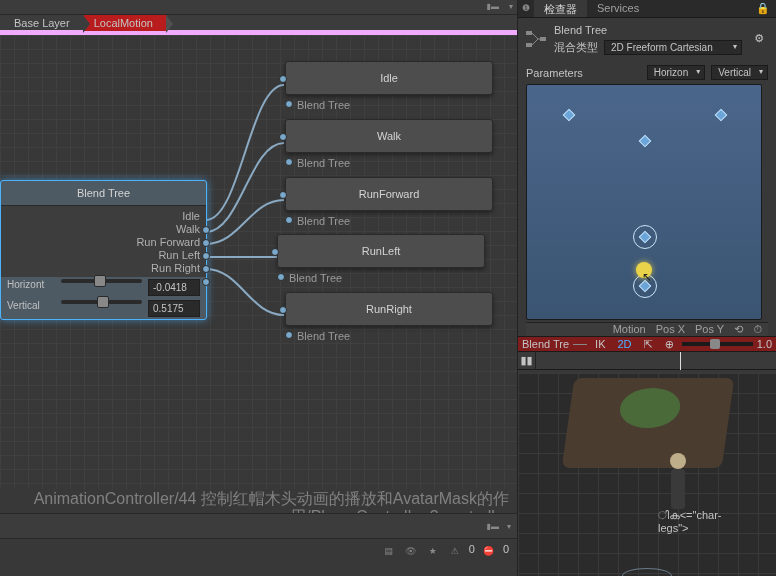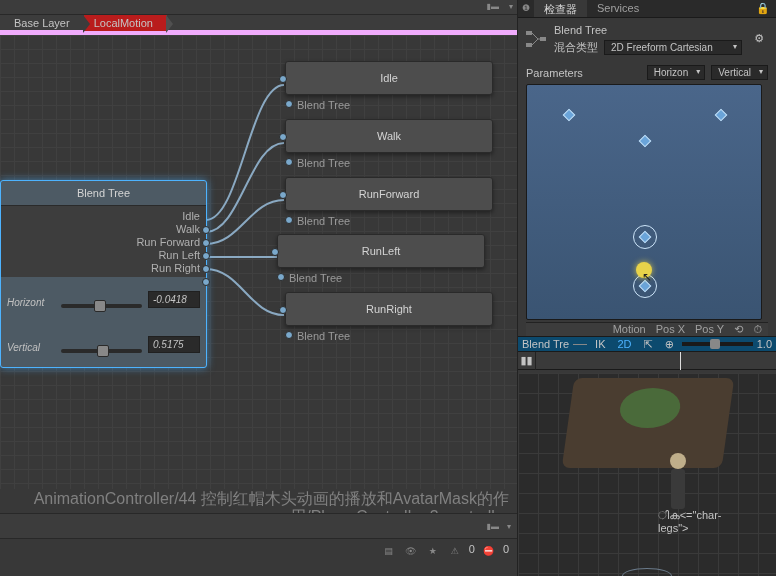--- a/index.html
+++ b/index.html
@@ -15,21 +15,21 @@
 
 .graph { position: absolute; left: 0; top: 35px; right: 0; bottom: 87px; background: #383838; background-image: linear-gradient(#404040 1px, transparent 1px), linear-gradient(90deg, #404040 1px, transparent 1px); background-size: 14px 14px; }
 
 .node { position: absolute; border-radius: 3px; background: #4d4d4d; border: 1px solid #2a2a2a; box-shadow: 0 2px 5px rgba(0,0,0,0.4); }
 .node.selected { border: 1px solid #4db3ff; box-shadow: 0 0 8px rgba(77,179,255,0.6); background: #4d5a64; }
 .node-title { text-align: center; padding: 6px 0; color: #d4d4d4; }
 .node-body { background: #3d3d3d; border-top: 1px solid #2a2a2a; padding: 3px 6px; }
 .node-row { display: flex; justify-content: space-between; align-items: center; font-size: 10px; color: #b0b0b0; height: 13px; }
 .port { width: 8px; height: 8px; border-radius: 50%; background: #7aa8cb; border: 1px solid #2a2a2a; position: absolute; }
 
-.slider { display: flex; align-items: flex-end; gap: 6px; padding: 14px 6px; font-style: italic; }
+.slider { display: flex; align-items: flex-start; gap: 6px; padding: 2px 6px; }
 .slider-label { width: 48px; font-size: 10px; color: #c0c0c0; }
 .slider-track { flex: 1; height: 4px; background: #2a2a2a; position: relative; border-radius: 2px; }
 .slider-thumb { position: absolute; width: 12px; height: 12px; background: #888; border-radius: 2px; top: -4px; transform: translateX(-50%); border: 1px solid #2a2a2a; }
 .slider-val { width: 52px; background: #2a2a2a; color: #c4c4c4; font-size: 10px; padding: 2px 4px; border: 1px solid #202020; text-align: left; }
 
 .child-node { position: absolute; width: 208px; }
 .child-title { background: #4d4d4d; border: 1px solid #2a2a2a; border-radius: 3px; text-align: center; padding: 10px 0; color: #d4d4d4; box-shadow: 0 2px 4px rgba(0,0,0,0.4); }
 .child-sub { font-size: 10px; color: #9a9a9a; margin-top: 4px; margin-left: 12px; position: relative; }
 .child-port-in { position: absolute; left: -6px; top: 14px; width: 8px; height: 8px; border-radius: 50%; background: #7aa8cb; border: 1px solid #2a2a2a; }
 .child-port-sub { position: absolute; left: -12px; top: 1px; width: 8px; height: 8px; border-radius: 50%; background: #7aa8cb; border: 1px solid #2a2a2a; }
@@ -54,21 +54,21 @@
 .dropdown::after { content: '▾'; position: absolute; right: 4px; top: 1px; font-size: 8px; }
 
 .params { padding: 6px 8px 2px; display: flex; align-items: center; gap: 6px; }
 .params-label { flex: 1; color: #c4c4c4; }
 
 .blendspace { margin: 2px 8px; width: 236px; height: 236px; background: linear-gradient(180deg, #4a668a 0%, #3a5472 100%); border: 1px solid #1a1a1a; position: relative; border-radius: 2px; }
 .bs-point { position: absolute; width: 9px; height: 9px; background: #6aa4d9; transform: translate(-50%,-50%) rotate(45deg); border: 1px solid #c4dff5; }
 .bs-ring { position: absolute; width: 24px; height: 24px; border: 1px solid #cde5f9; border-radius: 50%; transform: translate(-50%,-50%); }
 .bs-cursor { position: absolute; width: 16px; height: 16px; background: #e8d34a; border-radius: 50%; transform: translate(-50%,-50%); box-shadow: 0 0 6px rgba(232,211,74,0.8); }
 
-.preview-header { height: 16px; background: #0c4a6e; border-top: 1px solid #1a1a1a; border-bottom: 1px solid #1a1a1a; display: flex; align-items: center; padding: 0 4px; gap: 4px; font-size: 10px; }
+.preview-header { height: 16px; background: #7f1d1d; border-top: 1px solid #1a1a1a; border-bottom: 1px solid #1a1a1a; display: flex; align-items: center; padding: 0 4px; gap: 4px; font-size: 10px; }
 .preview-btn { padding: 8px 4px; color: #c4c4c4; cursor: pointer; }
 .preview-btn.active { color: #4db3ff; }
 .scrub { flex: 1; height: 4px; background: #1a1a1a; position: relative; }
 .scrub-thumb { position: absolute; width: 10px; height: 10px; background: #888; top: -3px; border-radius: 2px; }
 
 .play-bar { height: 18px; background: #3a3a3a; border-bottom: 1px solid #1a1a1a; display: flex; align-items: center; position: relative; }
 .play-btn { width: 18px; height: 18px; display: flex; align-items: center; justify-content: center; color: #c4c4c4; cursor: pointer; border-right: 1px solid #222; }
 .play-line { position: absolute; left: 162px; top: 0; width: 1px; height: 18px; background: #ddd; }
 
 .preview { position: absolute; left: 0; right: 0; top: 373px; bottom: 0; background: #2b2b2b; background-image: linear-gradient(#3a3a3a 1px, transparent 1px), linear-gradient(90deg, #3a3a3a 1px, transparent 1px); background-size: 20px 20px; overflow: hidden; }

